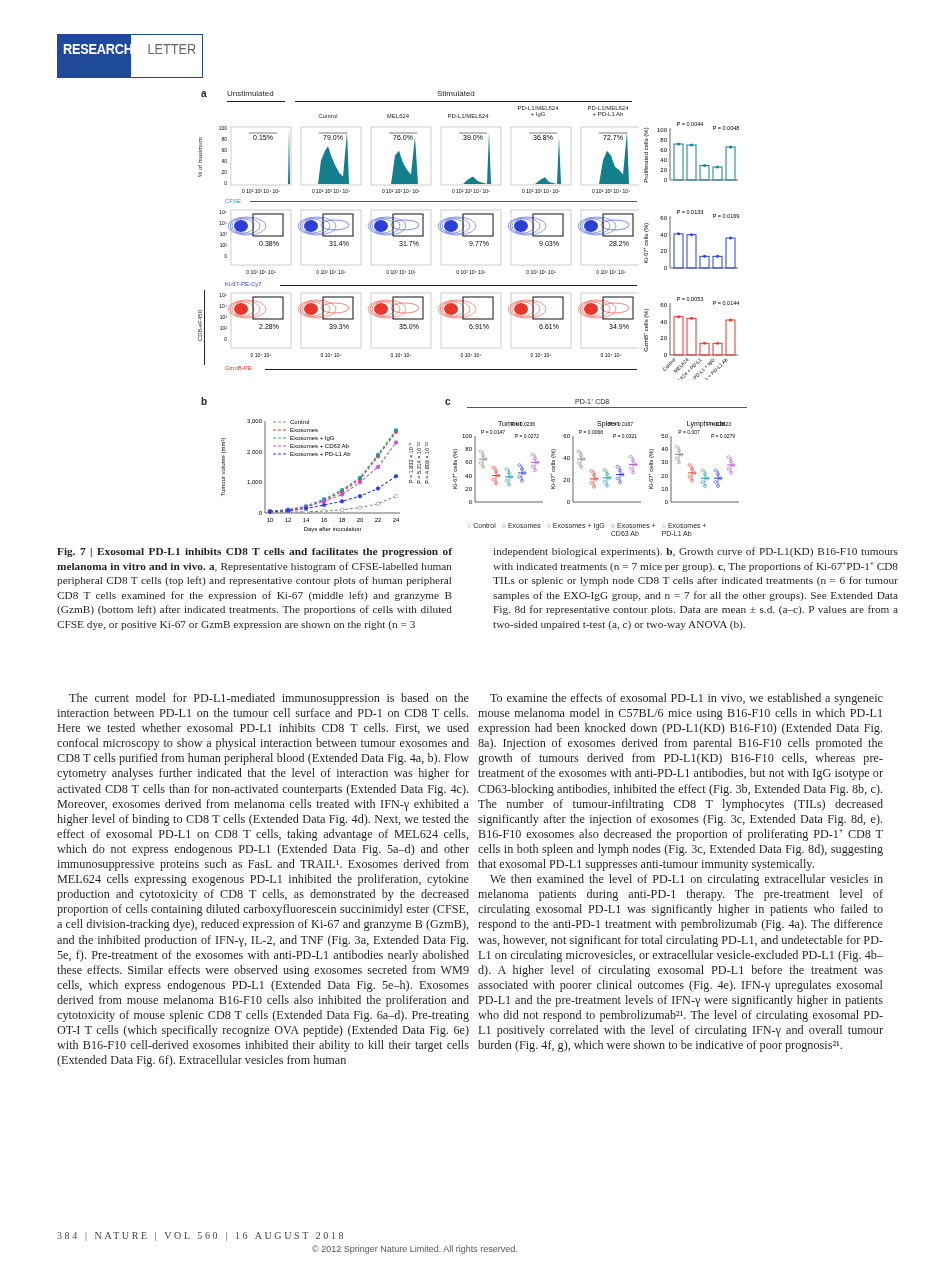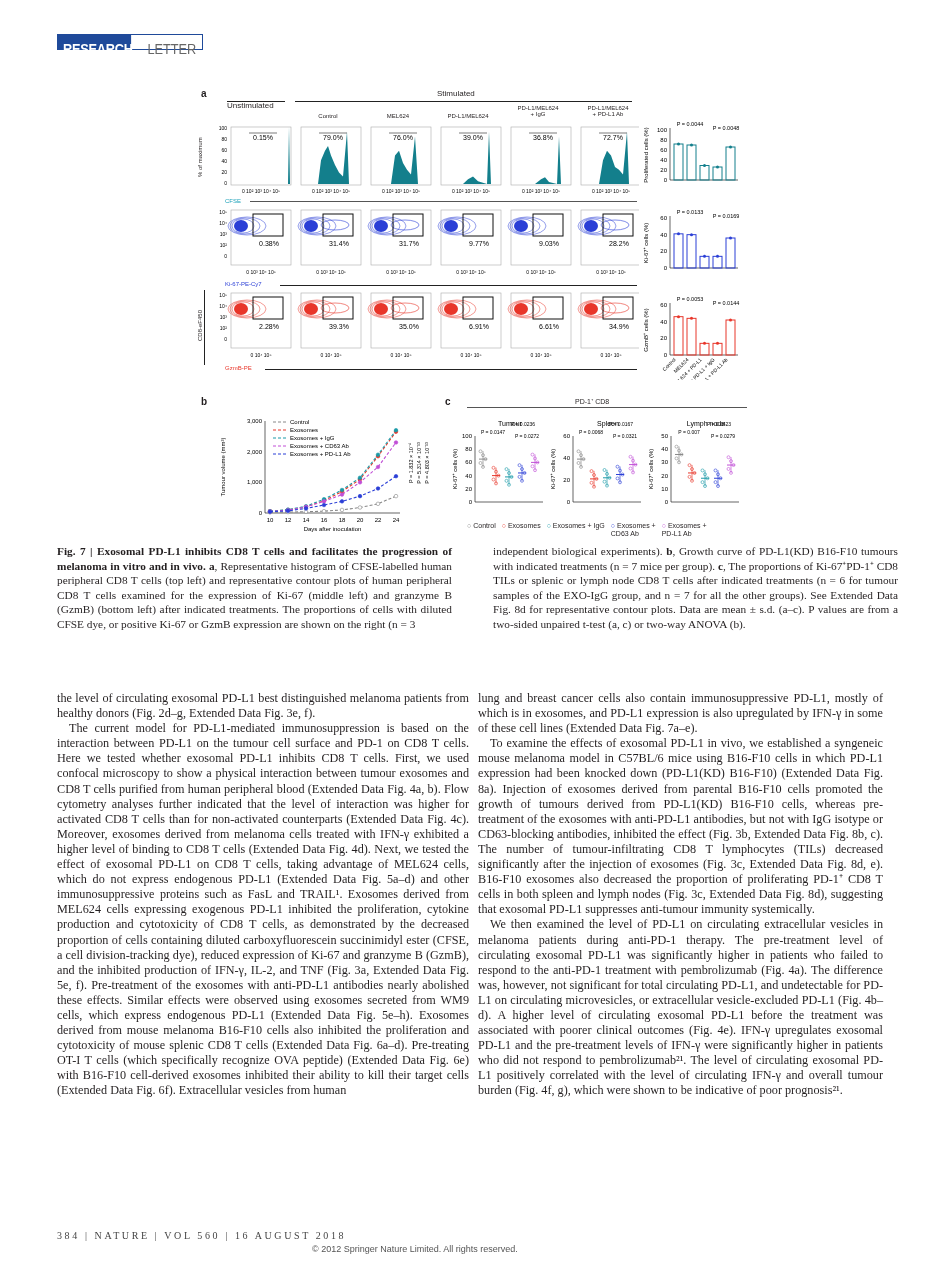--- a/index.html
+++ b/index.html
@@ -1,17 +1,17 @@
 <!DOCTYPE html>
 <html><head>
 <meta charset="utf-8">
 <style>
 *{box-sizing:border-box;margin:0;padding:0}
 body{width:950px;height:1263px;background:#fff;position:relative;font-family:"Liberation Serif",serif;color:#231f20;overflow:hidden}
-.hdr{position:absolute;left:57px;top:34px;display:flex;height:16px;border:1px solid #1f4a9a}
+.hdr{position:absolute;left:57px;top:34px;display:flex;height:44px;border:1px solid #1f4a9a}
 .hdr .r{background:#1f4a9a;color:#fff;font-family:"Liberation Sans",sans-serif;font-weight:bold;font-size:15px;padding:5px 6px 0 6px;letter-spacing:-0.3px;transform:scaleX(0.85);transform-origin:left;width:86px}
 .hdr .l{background:#fff;color:#666;font-family:"Liberation Sans",sans-serif;font-size:15px;padding:5px 6px 0 4px;width:58px;transform:scaleX(0.85);transform-origin:left}
 .sans{font-family:"Liberation Sans",sans-serif}
 .fig{position:absolute;left:195px;top:85px;width:555px;height:455px}
 .abs{position:absolute}
 .t7{font-size:7px}
 .t8{font-size:8px}
 .t6{font-size:6px}
 .plbl{font-family:"Liberation Sans",sans-serif;font-weight:bold;font-size:10px}
 .cap{position:absolute;font-size:11.3px;line-height:14.6px;text-align:justify}
@@ -25,21 +25,21 @@
 <body>
 
 <div class="hdr">
   <div class="r">RESEARCH</div>
   <div class="l">LETTER</div>
 </div>
 
 <div class="fig sans">
 
   <div class="abs plbl" style="left:6px;top:3px">a</div>
-  <div class="abs t8" style="left:32px;top:16px">Unstimulated</div>
+  <div class="abs t8" style="left:32px;top:4px">Unstimulated</div>
   <div class="abs" style="left:32px;top:16px;width:58px;border-top:1px solid #222"></div>
   <div class="abs t8" style="left:242px;top:4px">Stimulated</div>
   <div class="abs" style="left:100px;top:16px;width:337px;border-top:1px solid #222"></div>
 
   <div id="cond-row" class="abs" style="left:100px;top:24px;width:340px;height:20px">
       <div class="abs t6" style="left: 0px; width: 66px; text-align: center; white-space: pre-line; top: 4px;">Control</div>
       <div class="abs t6" style="left: 70px; width: 66px; text-align: center; white-space: pre-line; top: 4px;">MEL624</div>
       <div class="abs t6" style="left: 140px; width: 66px; text-align: center; white-space: pre-line; top: 4px;">PD-L1/MEL624</div>
       <div class="abs t6" style="left: 210px; width: 66px; text-align: center; white-space: pre-line; top: -4px;">PD-L1/MEL624
 + IgG</div>
@@ -518,23 +518,21 @@
 
 <div class="cap" style="left:57px;top:544px;width:395px">
   <b>Fig. 7 | Exosomal PD-L1 inhibits CD8 T cells and facilitates the progression of melanoma in vitro and in vivo.</b>
   <b>a</b><span>, Representative histogram of CFSE-labelled human peripheral CD8 T cells (top left) and representative contour plots of human peripheral CD8 T cells examined for the expression of Ki-67 (middle left) and granzyme B (GzmB) (bottom left) after indicated treatments. The proportions of cells with diluted CFSE dye, or positive Ki-67 or GzmB expression are shown on the right (n = 3</span>
 </div>
 <div class="cap" style="left:493px;top:544px;width:405px">
   <span>independent biological experiments). </span><b>b</b><span>, Growth curve of PD-L1(KD) B16-F10 tumours with indicated treatments (n = 7 mice per group). </span><b>c</b><span>, The proportions of Ki-67⁺PD-1⁺ CD8 TILs or splenic or lymph node CD8 T cells after indicated treatments (n = 6 for tumour samples of the EXO-IgG group, and n = 7 for all the other groups). See Extended Data Fig. 8d for representative contour plots. Data are mean ± s.d. (a–c). P values are from a two-sided unpaired t-test (a, c) or two-way ANOVA (b).</span>
 </div>
 
 <div class="body" style="left:57px;top:691px;width:412px">
-  <p>the level of circulating exosomal PD-L1 best distinguished melanoma patients from healthy donors (Fig. 2d–g, Extended Data Fig. 3e, f).</p>
   <p class="ind">The current model for PD-L1-mediated immunosuppression is based on the interaction between PD-L1 on the tumour cell surface and PD-1 on CD8 T cells. Here we tested whether exosomal PD-L1 inhibits CD8 T cells. First, we used confocal microscopy to show a physical interaction between tumour exosomes and CD8 T cells purified from human peripheral blood (Extended Data Fig. 4a, b). Flow cytometry analyses further indicated that the level of interaction was higher for activated CD8 T cells than for non-activated counterparts (Extended Data Fig. 4c). Moreover, exosomes derived from melanoma cells treated with IFN-γ exhibited a higher level of binding to CD8 T cells (Extended Data Fig. 4d). Next, we tested the effect of exosomal PD-L1 on CD8 T cells, taking advantage of MEL624 cells, which do not express endogenous PD-L1 (Extended Data Fig. 5a–d) and other immunosuppressive proteins such as FasL and TRAIL¹. Exosomes derived from MEL624 cells expressing exogenous PD-L1 inhibited the proliferation, cytokine production and cytotoxicity of CD8 T cells, as demonstrated by the decreased proportion of cells containing diluted carboxyfluorescein succinimidyl ester (CFSE, a cell division-tracking dye), reduced expression of Ki-67 and granzyme B (GzmB), and the inhibited production of IFN-γ, IL-2, and TNF (Fig. 3a, Extended Data Fig. 5e, f). Pre-treatment of the exosomes with anti-PD-L1 antibodies nearly abolished these effects. Similar effects were observed using exosomes secreted from WM9 cells, which express endogenous PD-L1 (Extended Data Fig. 5e–h). Exosomes derived from mouse melanoma B16-F10 cells also inhibited the proliferation and cytotoxicity of mouse splenic CD8 T cells (Extended Data Fig. 6a–d). Pre-treating OT-I T cells (which specifically recognize OVA peptide) (Extended Data Fig. 6e) with B16-F10 cell-derived exosomes inhibited their ability to kill their target cells (Extended Data Fig. 6f). Extracellular vesicles from human</p>
 </div>
 <div class="body" style="left:478px;top:691px;width:405px">
-  <p>lung and breast cancer cells also contain immunosuppressive PD-L1, mostly of which is in exosomes, and PD-L1 expression is also upregulated by IFN-γ in some of these cell lines (Extended Data Fig. 7a–e).</p>
   <p class="ind">To examine the effects of exosomal PD-L1 in vivo, we established a syngeneic mouse melanoma model in C57BL/6 mice using B16-F10 cells in which PD-L1 expression had been knocked down (PD-L1(KD) B16-F10) (Extended Data Fig. 8a). Injection of exosomes derived from parental B16-F10 cells promoted the growth of tumours derived from PD-L1(KD) B16-F10 cells, whereas pre-treatment of the exosomes with anti-PD-L1 antibodies, but not with IgG isotype or CD63-blocking antibodies, inhibited the effect (Fig. 3b, Extended Data Fig. 8b, c). The number of tumour-infiltrating CD8 T lymphocytes (TILs) decreased significantly after the injection of exosomes (Fig. 3c, Extended Data Fig. 8d, e). B16-F10 exosomes also decreased the proportion of proliferating PD-1⁺ CD8 T cells in both spleen and lymph nodes (Fig. 3c, Extended Data Fig. 8d), suggesting that exosomal PD-L1 suppresses anti-tumour immunity systemically.</p>
   <p class="ind">We then examined the level of PD-L1 on circulating extracellular vesicles in melanoma patients during anti-PD-1 therapy. The pre-treatment level of circulating exosomal PD-L1 was significantly higher in patients who failed to respond to the anti-PD-1 treatment with pembrolizumab (Fig. 4a). The difference was, however, not significant for total circulating PD-L1, and undetectable for PD-L1 on circulating microvesicles, or extracellular vesicle-excluded PD-L1 (Fig. 4b–d). A higher level of circulating exosomal PD-L1 before the treatment was associated with poorer clinical outcomes (Fig. 4e). IFN-γ upregulates exosomal PD-L1 and the pre-treatment levels of IFN-γ were significantly higher in patients who did not respond to pembrolizumab²¹. The level of circulating exosomal PD-L1 positively correlated with the level of circulating IFN-γ and overall tumour burden (Fig. 4f, g), which were shown to be indicative of poor prognosis²¹.</p>
 </div>
 
 <div class="foot">384 | NATURE | VOL 560 | 16 AUGUST 2018</div>
 <div class="copy">© 2012 Springer Nature Limited. All rights reserved.</div>
 
 </body></html>

